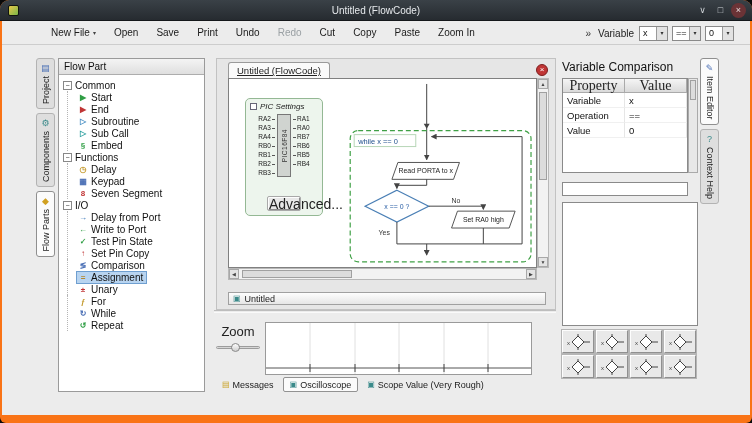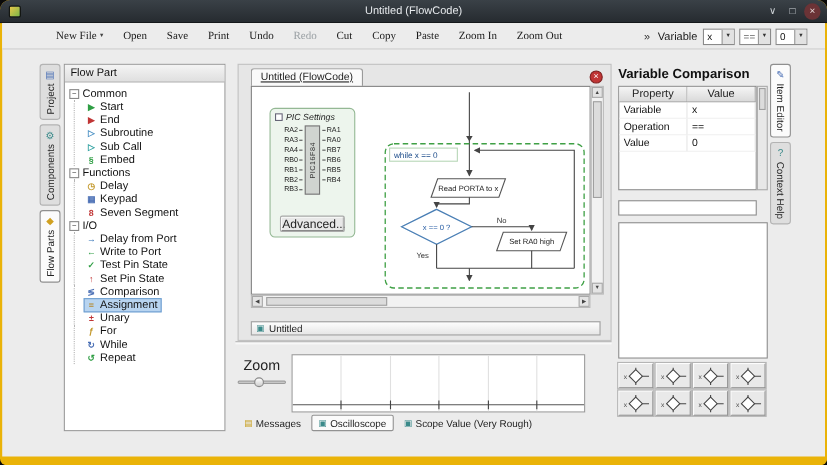--- a/index.html
+++ b/index.html
@@ -1,39 +1,39 @@
 <!DOCTYPE html>
 <html><head>
 <meta charset="utf-8">
 <style>
   * { margin:0; padding:0; box-sizing:border-box; }
   html,body { width:752px; height:423px; background:#0a0a0a; font-family:"Liberation Sans",sans-serif; }
   .page { position:relative; width:752px; height:423px; overflow:hidden; }
-  .frame { position:absolute; inset:0; background:#eab308; border-radius:9px 9px 6px 6px; overflow:hidden; }
+  .frame { position:absolute; inset:0; background:#f97316; border-radius:9px 9px 6px 6px; overflow:hidden; }
 
   
   .titlebar { position:absolute; top:0; left:0; right:0; height:21px;
     background:linear-gradient(#3a4147,#262b30); border-bottom:1px solid #14171a; }
   .app-icon { position:absolute; left:8px; top:5px; width:11px; height:11px; border-radius:2px;
     background:linear-gradient(135deg,#e8c84a,#7ab648); border:1px solid #11140f; }
   .tb-title { position:absolute; left:0; right:0; top:0; line-height:21px; text-align:center;
     color:#e6e9ec; font-size:10px; }
   .win-controls { position:absolute; right:6px; top:3px; display:flex; gap:3px; }
   .wc { width:15px; height:15px; color:#ced3d7; font-size:9px; text-align:center; line-height:15px;
     border-radius:3px; cursor:default; }
   .wc.close { background:#6b3336; border-radius:50%; color:#e8dcdc; }
 
   
   .content { position:absolute; top:21px; left:2px; right:2px; bottom:8px; background:#ececec; }
 
   
   .toolbar { position:absolute; top:0; left:0; right:0; height:24px; background:#ececec;
     border-bottom:1px solid #cdcdcd; }
   #toolbar-buttons { position:absolute; left:40px; top:0; height:24px; display:flex; align-items:center; }
-  .tbtn { padding:0 9px; font-size:10px; line-height:22px; color:#1b1b1b; display:flex; align-items:center; gap:3px;font-family:Liberation Serif, serif; }
+  .tbtn { padding:0 9px; font-size:10px; line-height:22px; color:#1b1b1b; display:flex; align-items:center; gap:3px; }
   .tbtn.disabled { color:#9aa0a4; }
   .dd { font-size:6px; color:#444; }
   .toolbar-right { position:absolute; right:16px; top:0; height:24px; display:flex; align-items:center; gap:5px; font-size:10px; color:#1b1b1b; }
   .chev { font-size:10px; color:#333; margin-right:2px; }
   #toolbar-combos { display:flex; gap:4px; }
   .combo { display:inline-flex; width:29px; height:15px; background:#fff; border:1px solid #8a8a8a; }
   .combo-val { flex:1; font-size:9px; padding-left:3px; line-height:13px; color:#111; }
   .combo-arrow { width:11px; background:#e2e2e2; border-left:1px solid #9a9a9a; font-size:6px; line-height:13px; text-align:center; color:#333; }
 
   
@@ -80,22 +80,22 @@
   .pic-chk { width:7px; height:7px; background:#fff; border:1px solid #667; }
   .pic-title { font-size:8px; color:#222; }
   .chip-row { display:flex; justify-content:center; gap:1px; margin-top:2px; }
   .pins { display:flex; flex-direction:column; }
   .pin { font-size:6.5px; line-height:9px; color:#222; white-space:nowrap; }
   .pins.left { text-align:right; }
   .pins.left .pin::after, .pins.right .pin::before { content:""; display:inline-block; width:3px; height:1px;
     background:#555; vertical-align:middle; margin:0 1px; }
   .chip-body { width:14px; background:#d0d4d0; border:1px solid #777; display:flex; align-items:center; justify-content:center; }
   .chip-label { writing-mode:vertical-rl; transform:rotate(180deg); font-size:6.5px; color:#333; letter-spacing:0.5px; }
-  .adv-btn { position:absolute; left:50%; transform:translateX(-50%); bottom:5px; width:57px; height:13px;
-    font-size:11px; text-align:left; line-height:12px; color:#222; background:#e8e8e8;
+  .adv-btn { position:absolute; left:50%; transform:translateX(-50%); bottom:5px; width:32px; height:13px;
+    font-size:14px; text-align:left; line-height:12px; color:#222; background:#e8e8e8;
     border:1px solid; border-color:#fdfdfd #8a8a8a #8a8a8a #fdfdfd; outline:1px solid #a9a9a9; border-radius:1px; }
 
   
   .vscroll { position:absolute; left:535px; top:57px; width:12px; height:190px; background:#f2f2f2; border:1px solid #b8b8b8; }
   .hscroll { position:absolute; left:226px; top:247px; width:309px; height:12px; background:#f2f2f2; border:1px solid #b8b8b8; }
   .sb-btn { position:absolute; width:10px; height:10px; background:#e4e4e4; border:1px solid #a8a8a8;
     font-size:5px; line-height:9px; text-align:center; color:#444; }
   .sb-thumb { position:absolute; background:#dcdcdc; border:1px solid #a0a0a0; }
   .sb-corner { position:absolute; left:535px; top:247px; width:12px; height:12px; background:#e6e6e6; }
 
@@ -114,25 +114,25 @@
     border:1px solid #9c9c9c; border-radius:2px; }
   .slider-thumb { position:absolute; top:-4px; left:14px; width:9px; height:9px; border-radius:50%;
     background:linear-gradient(#fdfdfd,#cfcfcf); border:1px solid #8a8a8a; }
   .scope { position:absolute; left:263px; top:301px; width:267px; height:53px; background:#fff; border:1px solid #9a9a9a; }
   #btabs { position:absolute; left:214px; top:356px; display:flex; gap:3px; }
   .btab { display:flex; align-items:center; gap:3px; height:15px; padding:0 6px; font-size:9px; color:#222; }
   .btab.selected { background:#fbfbfb; border:1px solid #929292; border-radius:2px; }
   .btab-icon { font-size:8px; }
 
   
-  .rp-title { position:absolute; left:560px; top:39px; font-size:12px; font-weight:bold; color:#111; }
+  .rp-title { position:absolute; left:560px; top:39px; font-size:12px; font-weight:normal; color:#111; }
   .prop-table { position:absolute; left:560px; top:57px; width:126px; height:95px; background:#fff; border:1px solid #8a8a8a; }
   .pt-headrow { display:flex; height:14px; }
   .pt-head { flex:1; background:linear-gradient(#f5f5f5,#dadada); border-right:1px solid #aaa; border-bottom:1px solid #aaa;
-    font-size:10px; text-align:center; line-height:13px; color:#222; }
+    font-size:14px; text-align:center; line-height:13px; color:#222;font-family:Liberation Serif, serif; }
   .pt-row { display:flex; height:15px; }
   .pt-cell { flex:1; font-size:9.5px; padding-left:4px; line-height:15px; border-right:1px solid #e6e6e6;
     border-bottom:1px solid #f0f0f0; color:#111; }
   .pt-scroll { position:absolute; left:686px; top:57px; width:10px; height:95px; background:#e8e8e8; border:1px solid #aaa; }
   .pt-scroll .sb-thumb { left:1px; top:1px; width:6px; height:20px; }
   .rp-input { position:absolute; left:560px; top:161px; width:126px; height:14px; background:#fff;
     border:1px solid #8a8a8a; }
   .rp-list { position:absolute; left:560px; top:181px; width:136px; height:124px; background:#fff; border:1px solid #8a8a8a; }
   #shape-grid { position:absolute; left:560px; top:309px; width:136px; display:grid;
     grid-template-columns:repeat(4,32px); gap:2px; }
@@ -182,23 +182,20 @@
               <span>Cut</span>
             </div>
             <div class="tbtn">
               <span>Copy</span>
             </div>
             <div class="tbtn">
               <span>Paste</span>
             </div>
             <div class="tbtn">
               <span>Zoom In</span>
-            </div>
-            <div class="tbtn">
-              <span>Zoom Out</span>
             </div>
           </div>
         <div class="toolbar-right">
           <span class="chev">»</span>
           <span>Variable</span>
           <span id="toolbar-combos">
               <span class="combo">
                 <span class="combo-val">x</span>
                 <span class="combo-arrow">▾</span>
               </span>
@@ -316,21 +313,21 @@
                 </div>
                 <div class="trow item">
                   <span class="isel">
                     <span class="ticon" style="color: rgb(47, 158, 68);">✓</span>
                     <span>Test Pin State</span>
                   </span>
                 </div>
                 <div class="trow item">
                   <span class="isel">
                     <span class="ticon" style="color: rgb(192, 53, 53);">↑</span>
-                    <span>Set Pin State</span>
+                    <span>Set Pin Copy</span>
                   </span>
                 </div>
               </div>
             </div>
             <div class="tgroup">
               <div class="tkids">
                 <div class="trow item">
                   <span class="isel">
                     <span class="ticon" style="color: rgb(74, 111, 181);">≶</span>
                     <span>Comparison</span>

